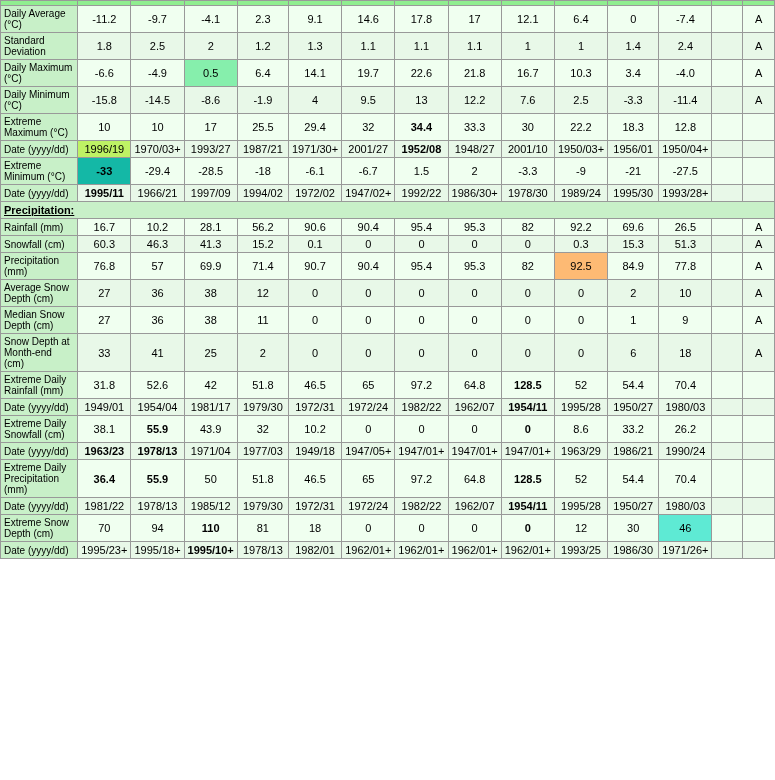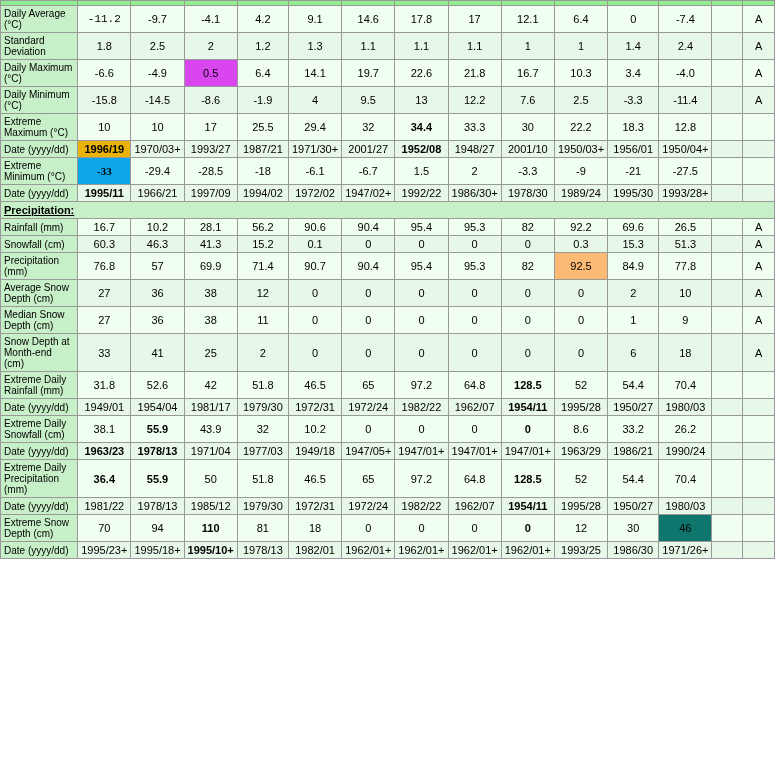--- a/index.html
+++ b/index.html
@@ -29,24 +29,24 @@
       <th style="width:52px;"></th>
       <th style="width:52px;"></th>
       <th style="width:52px;"></th>
       <th style="width:35px;"></th>
       <th style="width:35px;"></th>
     </tr>
   </thead>
   <tbody id="table-body">
   <tr>
         <td style="text-align: left; background: rgb(200, 240, 200); font-size: 10px;">Daily Average (°C)</td>
-        <td style="background: rgb(240, 255, 240); font-family: Liberation Mono, monospace;">-11.2</td>
+        <td style="background: rgb(240, 255, 240);">-11.2</td>
         <td style="background: rgb(240, 255, 240);">-9.7</td>
         <td style="background: rgb(240, 255, 240); margin-left: 15px;">-4.1</td>
-        <td style="background: rgb(240, 255, 240);">4.2</td>
+        <td style="background: rgb(240, 255, 240);">2.3</td>
         <td style="background: rgb(240, 255, 240);">9.1</td>
         <td style="background: rgb(240, 255, 240);">14.6</td>
         <td style="background: rgb(240, 255, 240);">17.8</td>
         <td style="background: rgb(240, 255, 240);">17</td>
         <td style="background: rgb(240, 255, 240);">12.1</td>
         <td style="background: rgb(240, 255, 240);">6.4</td>
         <td style="background: rgb(240, 255, 240);">0</td>
         <td style="background: rgb(240, 255, 240);">-7.4</td>
         <td style="background: rgb(240, 255, 240);"></td>
         <td style="background: rgb(240, 255, 240);">A</td>
@@ -65,21 +65,21 @@
         <td style="background: rgb(232, 248, 232);">1</td>
         <td style="background: rgb(232, 248, 232);">1.4</td>
         <td style="background: rgb(232, 248, 232);">2.4</td>
         <td style="background: rgb(232, 248, 232);"></td>
         <td style="background: rgb(232, 248, 232);">A</td>
       </tr>
       <tr>
         <td style="text-align: left; background: rgb(200, 240, 200); font-size: 10px;">Daily Maximum (°C)</td>
         <td style="background: rgb(240, 255, 240);">-6.6</td>
         <td style="background: rgb(240, 255, 240);">-4.9</td>
-        <td style="background: #d946ef;">0.5</td>
+        <td style="background: #86efac;">0.5</td>
         <td style="background: rgb(240, 255, 240);">6.4</td>
         <td style="background: rgb(240, 255, 240);">14.1</td>
         <td style="background: rgb(240, 255, 240);">19.7</td>
         <td style="background: rgb(240, 255, 240);">22.6</td>
         <td style="background: rgb(240, 255, 240);">21.8</td>
         <td style="background: rgb(240, 255, 240);">16.7</td>
         <td style="background: rgb(240, 255, 240);">10.3</td>
         <td style="background: rgb(240, 255, 240);">3.4</td>
         <td style="background: rgb(240, 255, 240);">-4.0</td>
         <td style="background: rgb(240, 255, 240);"></td>
@@ -114,38 +114,38 @@
         <td style="background: rgb(240, 255, 240);">33.3</td>
         <td style="background: rgb(240, 255, 240);">30</td>
         <td style="background: rgb(240, 255, 240);">22.2</td>
         <td style="background: rgb(240, 255, 240);">18.3</td>
         <td style="background: rgb(240, 255, 240);">12.8</td>
         <td style="background: rgb(240, 255, 240);"></td>
         <td style="background: rgb(240, 255, 240);"></td>
       </tr>
       <tr>
         <td style="text-align: left; background: rgb(200, 240, 200); font-size: 10px;">Date (yyyy/dd)</td>
-        <td style="background: #eab308; font-weight: bold;">1996/19</td>
+        <td style="background: #bef264;">1996/19</td>
         <td style="background: rgb(232, 248, 232);">1970/03+</td>
         <td style="background: rgb(232, 248, 232);">1993/27</td>
         <td style="background: rgb(232, 248, 232);">1987/21</td>
         <td style="background: rgb(232, 248, 232);">1971/30+</td>
         <td style="background: rgb(232, 248, 232);">2001/27</td>
         <td style="background: rgb(232, 248, 232); font-weight: bold;">1952/08</td>
         <td style="background: rgb(232, 248, 232);">1948/27</td>
         <td style="background: rgb(232, 248, 232);">2001/10</td>
         <td style="background: rgb(232, 248, 232);">1950/03+</td>
         <td style="background: rgb(232, 248, 232);">1956/01</td>
         <td style="background: rgb(232, 248, 232);">1950/04+</td>
         <td style="background: rgb(232, 248, 232);"></td>
         <td style="background: rgb(232, 248, 232);"></td>
       </tr>
       <tr>
         <td style="text-align: left; background: rgb(200, 240, 200); font-size: 10px;">Extreme Minimum (°C)</td>
-        <td style="background: #0ea5e9; font-weight: bold; font-family: Liberation Serif, serif;">-33</td>
+        <td style="background: #14b8a6; font-weight: bold;">-33</td>
         <td style="background: rgb(240, 255, 240);">-29.4</td>
         <td style="background: rgb(240, 255, 240);">-28.5</td>
         <td style="background: rgb(240, 255, 240);">-18</td>
         <td style="background: rgb(240, 255, 240);">-6.1</td>
         <td style="background: rgb(240, 255, 240);">-6.7</td>
         <td style="background: rgb(240, 255, 240);">1.5</td>
         <td style="background: rgb(240, 255, 240);">2</td>
         <td style="background: rgb(240, 255, 240);">-3.3</td>
         <td style="background: rgb(240, 255, 240);">-9</td>
         <td style="background: rgb(240, 255, 240); margin-top: 12px;">-21</td>
@@ -383,21 +383,21 @@
         <td style="background: rgb(240, 255, 240);">94</td>
         <td style="background: rgb(240, 255, 240); font-weight: bold;">110</td>
         <td style="background: rgb(240, 255, 240);">81</td>
         <td style="background: rgb(240, 255, 240);">18</td>
         <td style="background: rgb(240, 255, 240);">0</td>
         <td style="background: rgb(240, 255, 240);">0</td>
         <td style="background: rgb(240, 255, 240);">0</td>
         <td style="background: rgb(240, 255, 240); font-weight: bold;">0</td>
         <td style="background: rgb(240, 255, 240);">12</td>
         <td style="background: rgb(240, 255, 240);">30</td>
-        <td style="background: #0f766e;">46</td>
+        <td style="background: #5eead4;">46</td>
         <td style="background: rgb(240, 255, 240);"></td>
         <td style="background: rgb(240, 255, 240);"></td>
       </tr>
       <tr>
         <td style="text-align: left; background: rgb(200, 240, 200); font-size: 10px;">Date (yyyy/dd)</td>
         <td style="background: rgb(232, 248, 232);">1995/23+</td>
         <td style="background: rgb(232, 248, 232);">1995/18+</td>
         <td style="background: rgb(232, 248, 232); font-weight: bold;">1995/10+</td>
         <td style="background: rgb(232, 248, 232);">1978/13</td>
         <td style="background: rgb(232, 248, 232);">1982/01</td>

